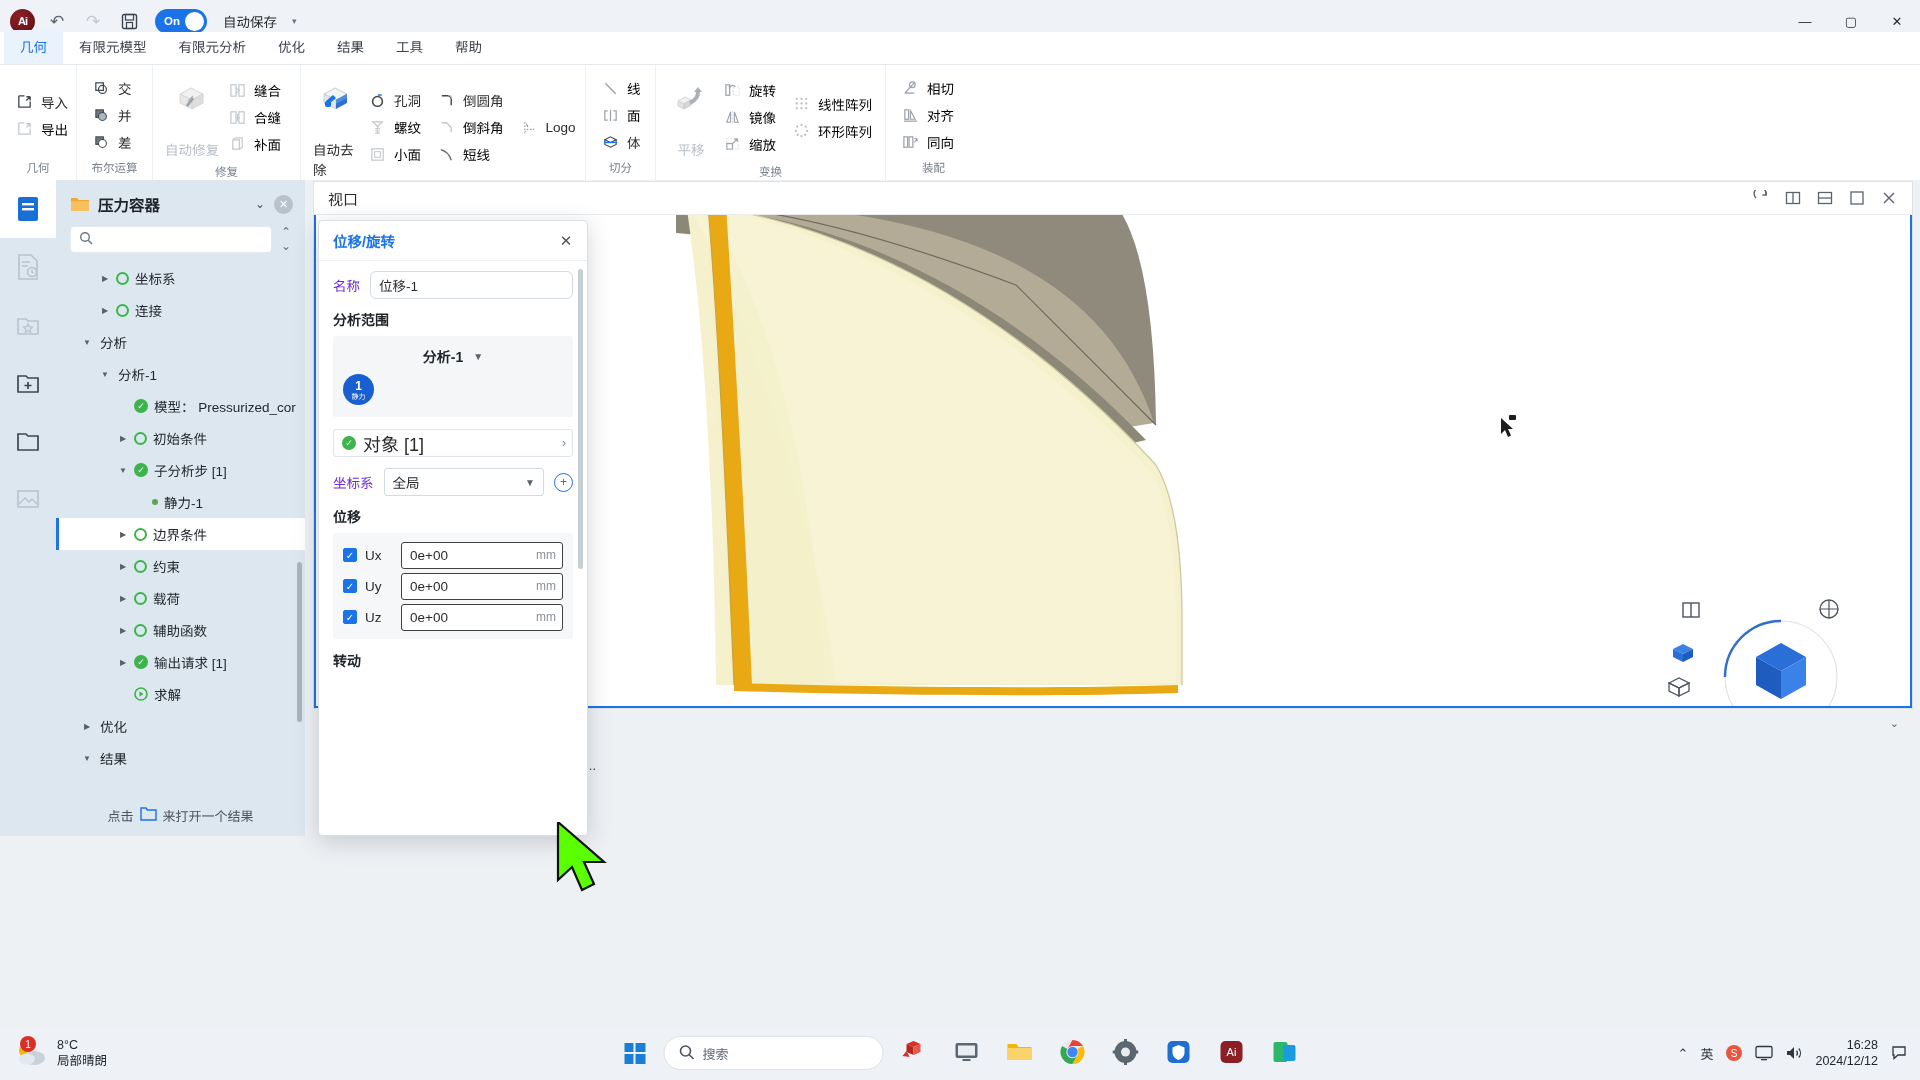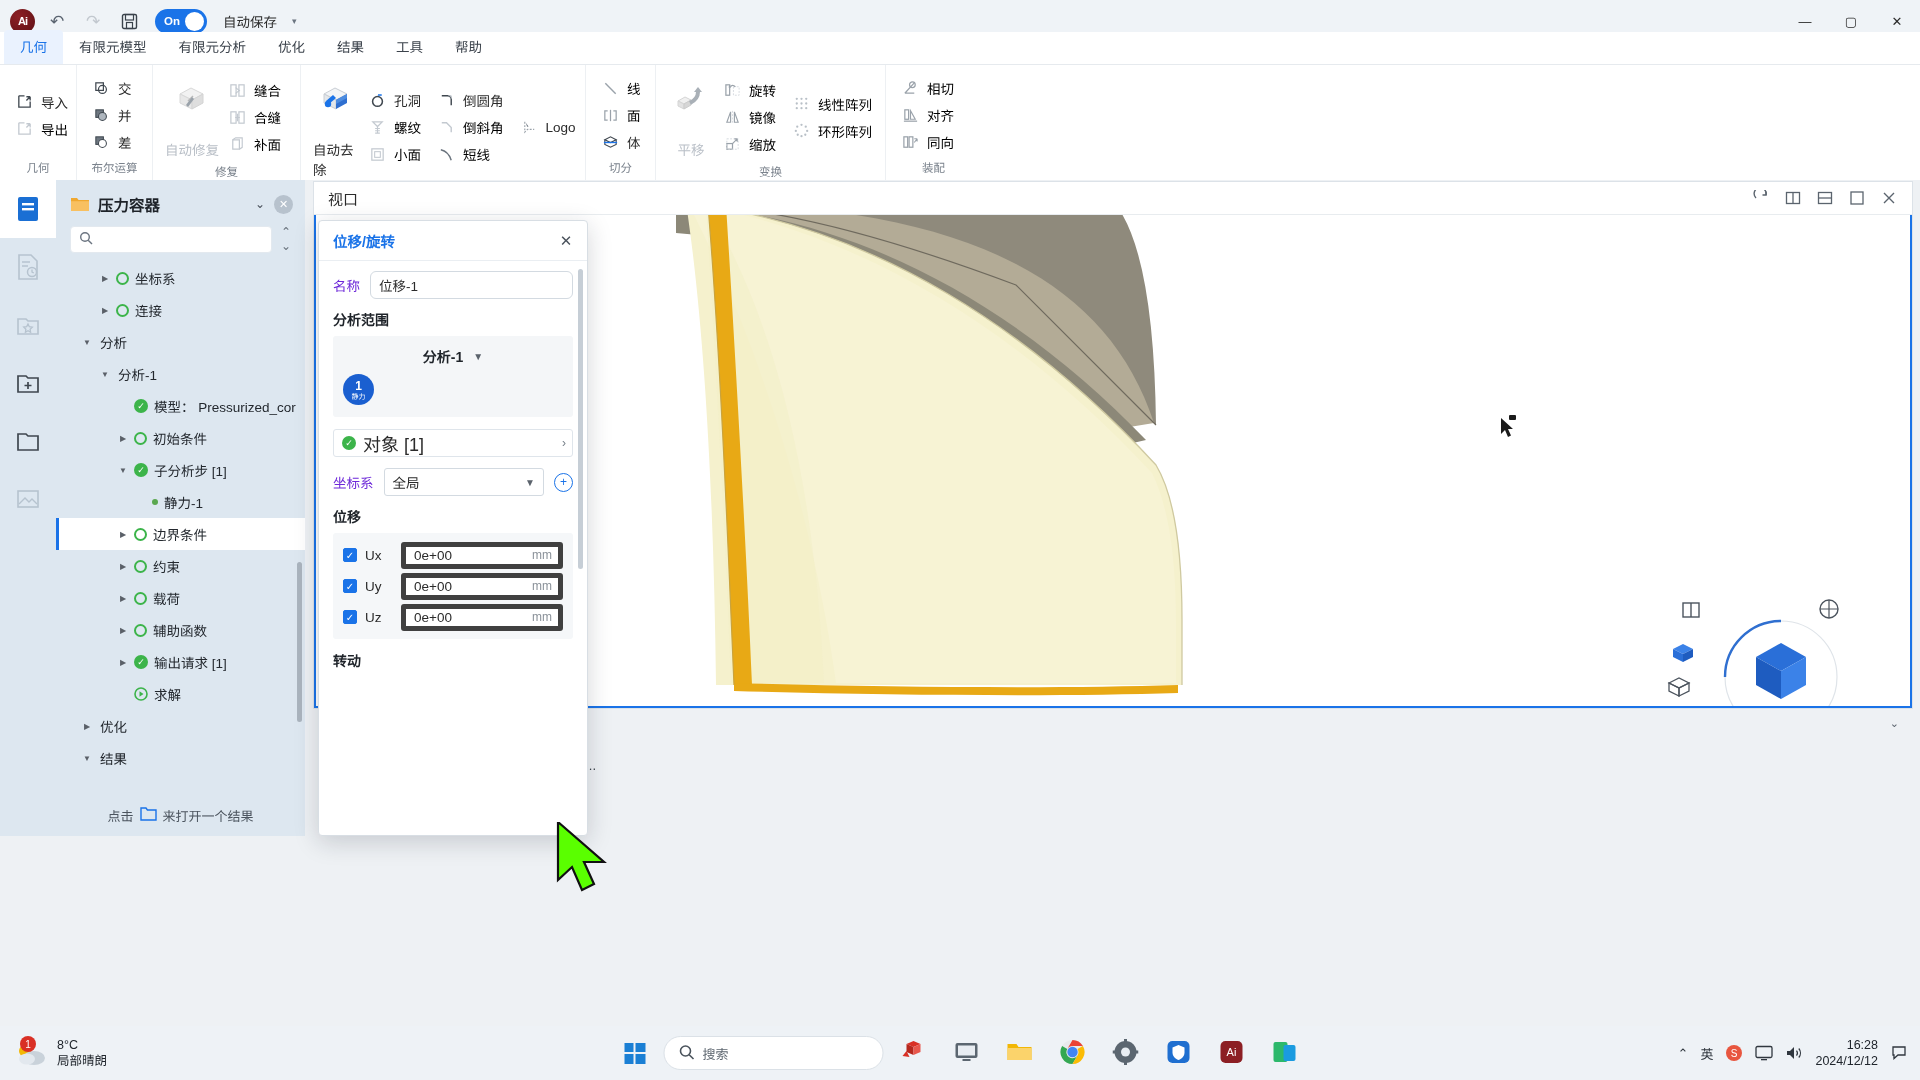--- a/index.html
+++ b/index.html
@@ -250,21 +250,21 @@
   .grpbox{ background:#f5f7f9;border-radius:3px;padding:8px 10px;margin-bottom:11px; }
   .crow{ display:flex;align-items:center;gap:8px;height:28px;margin-bottom:3px; }
   .crow:last-child{ margin-bottom:0; }
   .cbox{
     width:14px;height:14px;border-radius:2px;border:1px solid #b6bec6;background:#fff;
     display:flex;align-items:center;justify-content:center;flex:none;
   }
   .cbox.on{ background:#1a73e8;border-color:#1a73e8;color:#fff;font-size:10px; }
   .crow .nm{ font-size:13.5px;color:#2b2b2b;width:28px; }
   .valfield{
-    flex:1;height:27px;border:5px solid #404040;border-radius:3px;background:#fff;
+    flex:1;height:27px;border:1px solid #404040;border-radius:3px;background:#fff;
     display:flex;align-items:center;padding:0 6px 0 8px;font-size:13.5px;color:#2b2b2b;
   }
   .valfield .unit{ margin-left:auto;color:#8a9199;font-size:12px; }
   .dlg-foot{
     height:48px;display:flex;align-items:center;padding:0 14px;
     border-top:1px solid #eaeef2;gap:9px;
   }
   .dlg-foot .left{ display:flex;align-items:center;gap:7px;font-size:13px;color:#2b2b2b; }
   .btn{
     height:28px;min-width:52px;padding:0 14px;border-radius:3px;font-size:13.5px;

